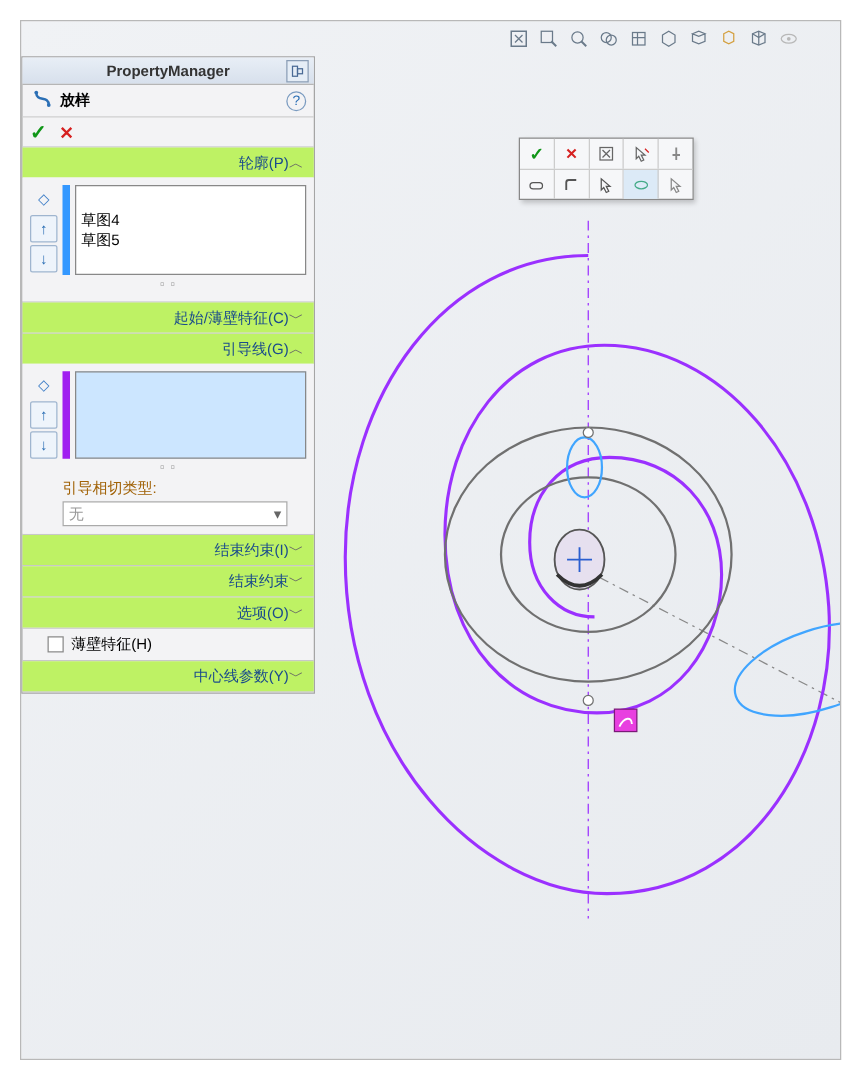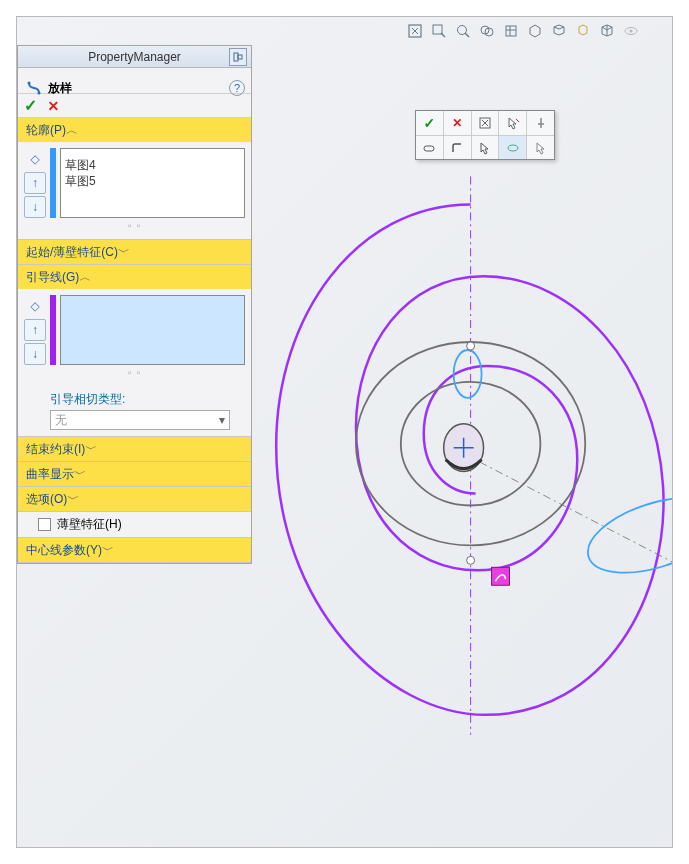--- a/index.html
+++ b/index.html
@@ -3,43 +3,43 @@
 <meta charset="utf-8">
 <style>
 *{box-sizing:border-box;margin:0;padding:0;font-family:"Microsoft YaHei",Arial,sans-serif;font-size:12px}
 body{width:689px;height:864px;background:#fff;position:relative;overflow:hidden}
 .stamp-border{position:absolute;inset:0;pointer-events:none;z-index:200}
 .stamp-border svg{width:100%;height:100%}
 .viewport{position:absolute;left:16px;top:16px;right:16px;bottom:16px;background:linear-gradient(135deg,#f0f2f5 0%,#e8ebef 100%);border:1px solid #b8b8b8}
 .top-toolbar{position:absolute;top:3px;right:30px;display:flex;gap:2px;z-index:50}
 .tb-btn{width:22px;height:22px;display:flex;align-items:center;justify-content:center;cursor:pointer;border-radius:2px;color:#6a7a8a}
 .pm{position:absolute;left:0;top:28px;width:235px;background:#f3f3f5;border:1px solid #a5a5a5;z-index:40}
-.pm-titlebar{background:linear-gradient(#e8eef6,#d7e0ec);height:22px;display:flex;align-items:center;justify-content:center;position:relative;border-bottom:1px solid #b5b5b5;font-weight:normal;color:#333}
+.pm-titlebar{background:linear-gradient(#e8eef6,#d7e0ec);height:22px;display:flex;align-items:center;justify-content:center;position:relative;border-bottom:1px solid #b5b5b5;font-weight:bold;color:#333}
 .pm-titlebar .pin{position:absolute;right:4px;top:2px;width:18px;height:18px;border:1px solid #8a9db5;background:#e5edf6;display:flex;align-items:center;justify-content:center;cursor:pointer}
-.pm-feature{height:26px;display:flex;align-items:flex-start;padding:12px 8px;gap:6px;border-bottom:1px solid #d0d0d0;position:relative}
+.pm-feature{height:26px;display:flex;align-items:center;padding:12px 8px;gap:6px;border-bottom:1px solid #d0d0d0;position:relative}
 .pm-feature .ficon{color:#2b6fb5}
 .pm-feature .help{position:absolute;right:6px;width:16px;height:16px;border:1px solid #7a9bc0;border-radius:50%;color:#2b6fb5;display:flex;align-items:center;justify-content:center;font-size:11px;cursor:pointer}
 .pm-okcancel{height:24px;display:flex;align-items:center;padding:0 6px;gap:10px;border-bottom:1px solid #d0d0d0}
 .ok-i{color:#109618;font-size:16px;font-weight:bold;cursor:pointer}
 .cancel-i{color:#d62020;font-size:14px;font-weight:bold;cursor:pointer}
 .sect{border-bottom:1px solid #c8c8c8}
-.sect-head{height:24px;display:flex;align-items:center;justify-content:flex-start;padding:0 8px;background:#fde047;cursor:pointer;color:#1a4b8c}
+.sect-head{height:24px;display:flex;align-items:center;justify-content:flex-end;padding:0 8px;background:#bef264;cursor:pointer;color:#1a4b8c}
 .sect-head .chev{color:#666}
 .sect-body{padding:6px;background:#f3f3f5}
 .list-area{display:flex;gap:4px}
 .arrows{display:flex;flex-direction:column;gap:2px;width:22px}
 .arrows .ab{width:22px;height:22px;border:1px solid #9fb5cf;background:#eef4fb;display:flex;align-items:center;justify-content:center;cursor:pointer;color:#2b6fb5;border-radius:2px}
 .arrows .ab.diamond{border:none;background:none;color:#3e7ec7}
 .vbar{width:6px;background:#3498ff}
 .vbar.purple{background:#a020f0}
-.listbox{flex:1;background:#fff;border:1px solid #888;min-height:70px;padding:8px 4px;color:#404040}
+.listbox{flex:1;background:#fff;border:1px solid #888;min-height:70px;padding:19px 4px;color:#000000}
 .listbox.blue{background:#cce6ff}
 .listbox .item{line-height:16px;cursor:pointer}
 .drag-dots{text-align:center;color:#999;font-size:10px;padding:2px 0;letter-spacing:1px}
-.field-label{color:#0369a1;margin:11px 0 2px 26px}
+.field-label{color:#a16207;margin:0 0 2px 26px}
 .select{margin-left:26px;width:180px;height:20px;border:1px solid #aaa;background:#fff;display:flex;align-items:center;justify-content:space-between;padding:0 4px;color:#999;cursor:pointer}
 .chk-row{display:flex;align-items:center;gap:6px;padding:4px 20px}
 .chk{width:13px;height:13px;border:1px solid #888;background:#fff;cursor:pointer}
 .ctx-toolbar{position:absolute;left:398px;top:93px;width:140px;background:#f6f7f9;border:1px solid #888;z-index:45;box-shadow:2px 2px 4px rgba(0,0,0,.2)}
 .ctx-row{display:flex;height:24px}
 .ctx-btn{flex:1;display:flex;align-items:center;justify-content:center;border-right:1px solid #ccc;cursor:pointer}
 .ctx-btn:last-child{border-right:none}
 .ctx-btn.ok{color:#109618;font-weight:bold;font-size:14px}
 .ctx-btn.x{color:#d62020;font-weight:bold}
 .canvas{position:absolute;inset:0;z-index:10}
@@ -189,21 +189,21 @@
     </div>
 
     <div class="sect">
         <div class="sect-head">
           <span>结束约束(I)</span>
           <span class="chev">﹀</span>
         </div>
       </div>
     <div class="sect">
         <div class="sect-head">
-          <span>曲率显示</span>
+          <span>结束约束</span>
           <span class="chev">﹀</span>
         </div>
       </div>
     <div class="sect">
         <div class="sect-head">
           <span>选项(O)</span>
           <span class="chev">﹀</span>
         </div>
       </div>
     <div class="sect">

